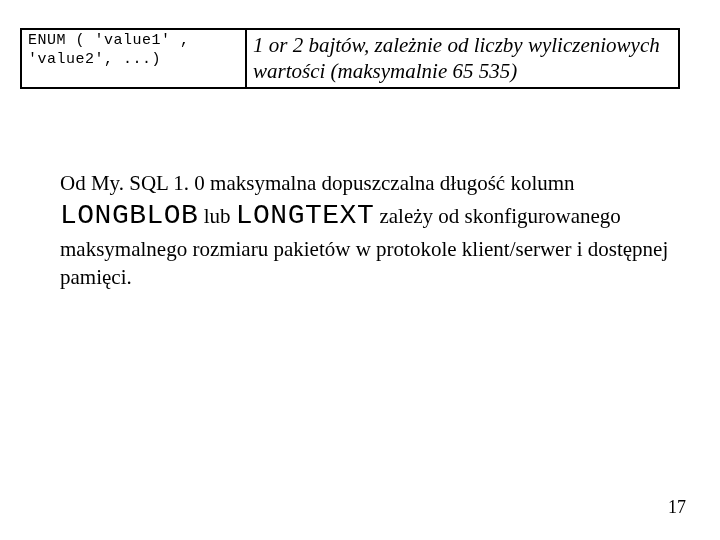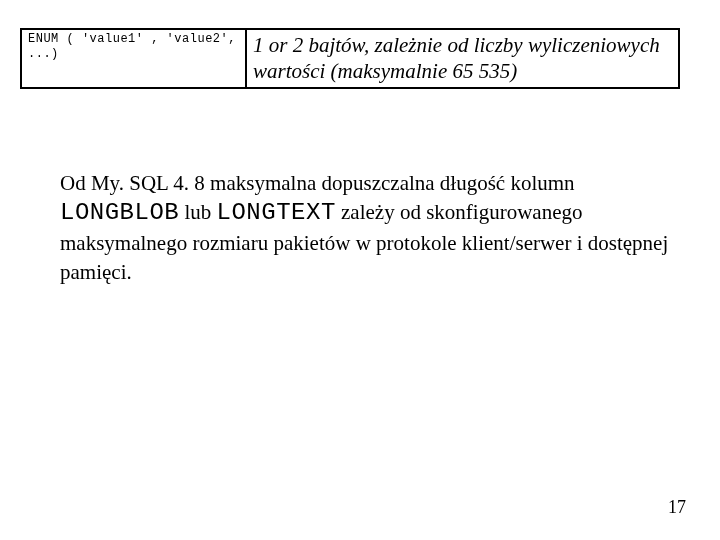--- a/index.html
+++ b/index.html
@@ -28,35 +28,35 @@
     border-right-width: 2px;
     padding: 2px 6px;
     vertical-align: top;
     line-height: 1.25;
   }
   table.datatypes tr:first-child td { border-top-width: 2px; }
   table.datatypes tr:last-child td { border-bottom-width: 2px; }
   td.col-type {
     width: 225px;
     font-family: "Courier New", Courier, monospace;
-    font-size: 12px;
+    font-size: 15px;
     letter-spacing: 0.5px;
   }
   td.col-desc {
     font-family: "Times New Roman", Times, serif;
     font-style: italic;
   }
   .paragraph {
     margin-top: 80px;
     padding: 0 30px 0 40px;
     line-height: 1.35;
   }
   .mono {
     font-family: "Courier New", Courier, monospace;
-    font-size: 24px;
+    font-size: 28px;
     letter-spacing: 0.5px;
   }
   .page-number {
     position: absolute;
     right: 34px;
     bottom: 22px;
     font-size: 18px;
     margin-left: 20px;
   }
 </style>
@@ -68,18 +68,18 @@
   <table class="datatypes">
     <tbody>
         <tr>
       <td class="col-type">ENUM ( 'value1' , 'value2', ...)</td>
       <td class="col-desc">1 or 2 bajtów, zależnie od liczby wyliczeniowych wartości (maksymalnie 65 535)</td>
     </tr>
   </tbody>
     </table>
 
   <div class="paragraph">
-    <span>Od My. SQL 4. 8 maksymalna dopuszczalna długość kolumn </span><span class="mono">LONGBLOB</span><span> lub </span><span class="mono">LONGTEXT</span><span> zależy od skonfigurowanego maksymalnego rozmiaru pakietów w protokole klient/serwer i dostępnej pamięci.</span>
+    <span>Od My. SQL 1. 0 maksymalna dopuszczalna długość kolumn </span><span class="mono">LONGBLOB</span><span> lub </span><span class="mono">LONGTEXT</span><span> zależy od skonfigurowanego maksymalnego rozmiaru pakietów w protokole klient/serwer i dostępnej pamięci.</span>
   </div>
 
 </div>
 
 <div class="page-number">17</div>
 
 </body></html>

